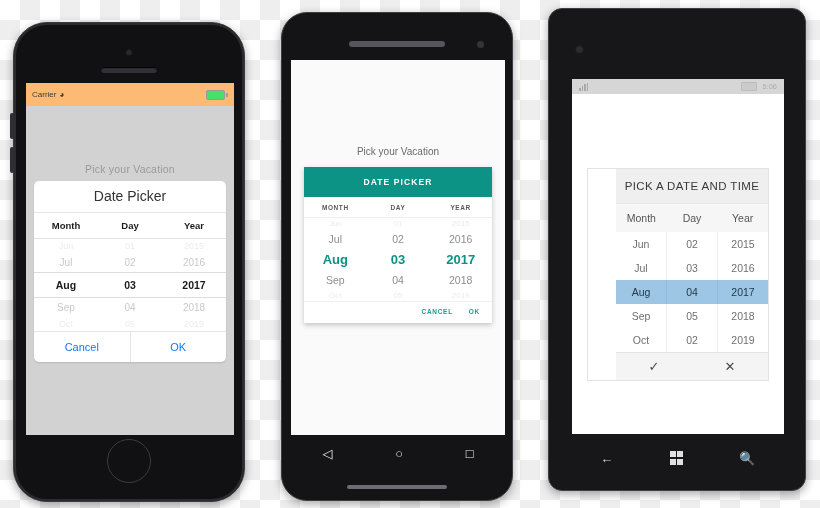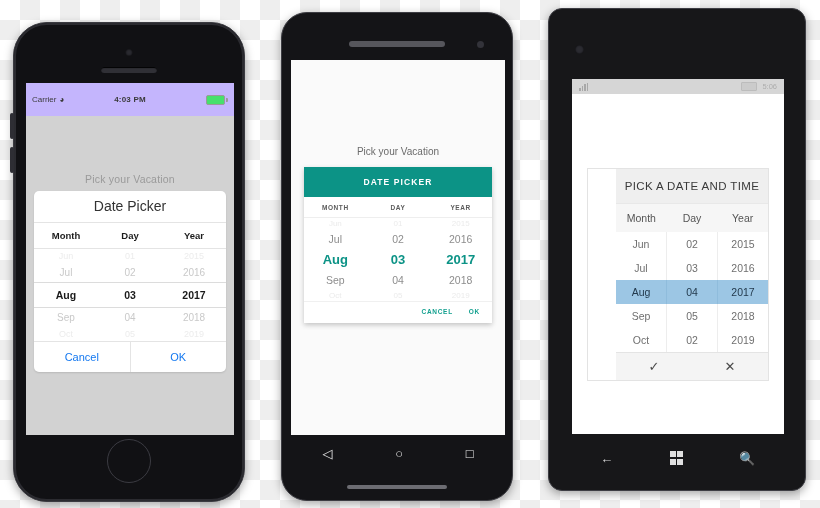--- a/index.html
+++ b/index.html
@@ -49,22 +49,22 @@
     width: 208px; height: 352px;
     background: #d2d2d2; overflow: hidden;
   }
   #iphone .home {
     position: absolute; left: 50%; bottom: 18px; transform: translateX(-50%);
     width: 42px; height: 42px; border-radius: 50%;
     border: 1px solid #3b3b42;
   }
 
   .ios-status {
-    height: 19px; background: #c4b5fd; color: #3a3a3a;
-    display: flex; align-items: center; padding: 7px 6px;
+    height: 19px; background: #fdba74; color: #3a3a3a;
+    display: flex; align-items: center; padding: 2px 6px;
     font-size: 8px; position: relative;
   }
   .ios-status .carrier { display:flex; align-items:center; gap:3px; }
   .ios-status .time {
     position: absolute; left: 0; right: 0; text-align: center;
     font-size: 8px; font-weight: bold; letter-spacing: .2px;
   }
   .ios-status .batt {
     margin-left: auto; display: flex; align-items: center; gap: 1px; z-index:2;
   }
@@ -255,21 +255,20 @@
     <div class="side-btn" style="top:124px;height:26px;"></div>
     <div class="frontcam"></div>
     <div class="earpiece"></div>
 
     <div class="screen">
       <div class="ios-status">
         <div class="carrier">
           <span>Carrier</span>
           <span class="wifi-ico">◕</span>
         </div>
-        <div class="time">4:03 PM</div>
         <div class="batt">
           <span class="cell"></span>
             <span class="nub"></span>
         </div>
       </div>
 
       <div class="ios-title">Pick your Vacation</div>
 
       <div class="ios-card">
         <div class="card-title">Date Picker</div>

